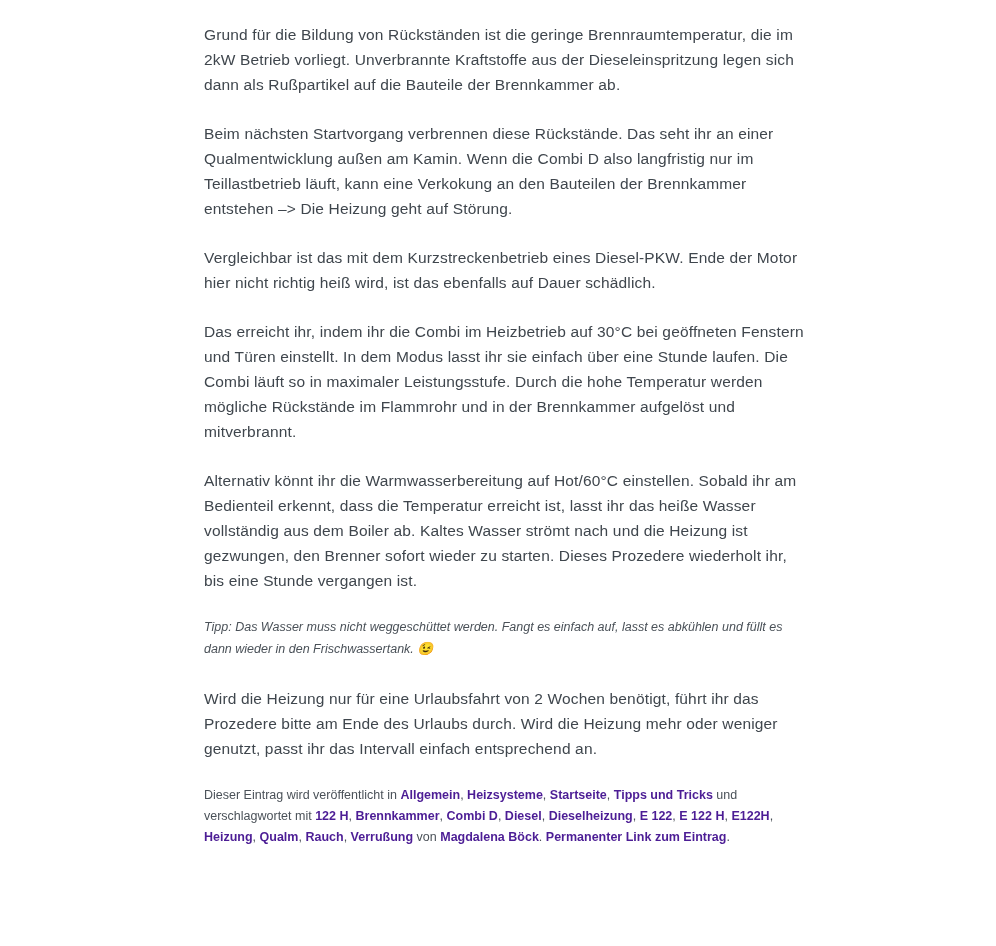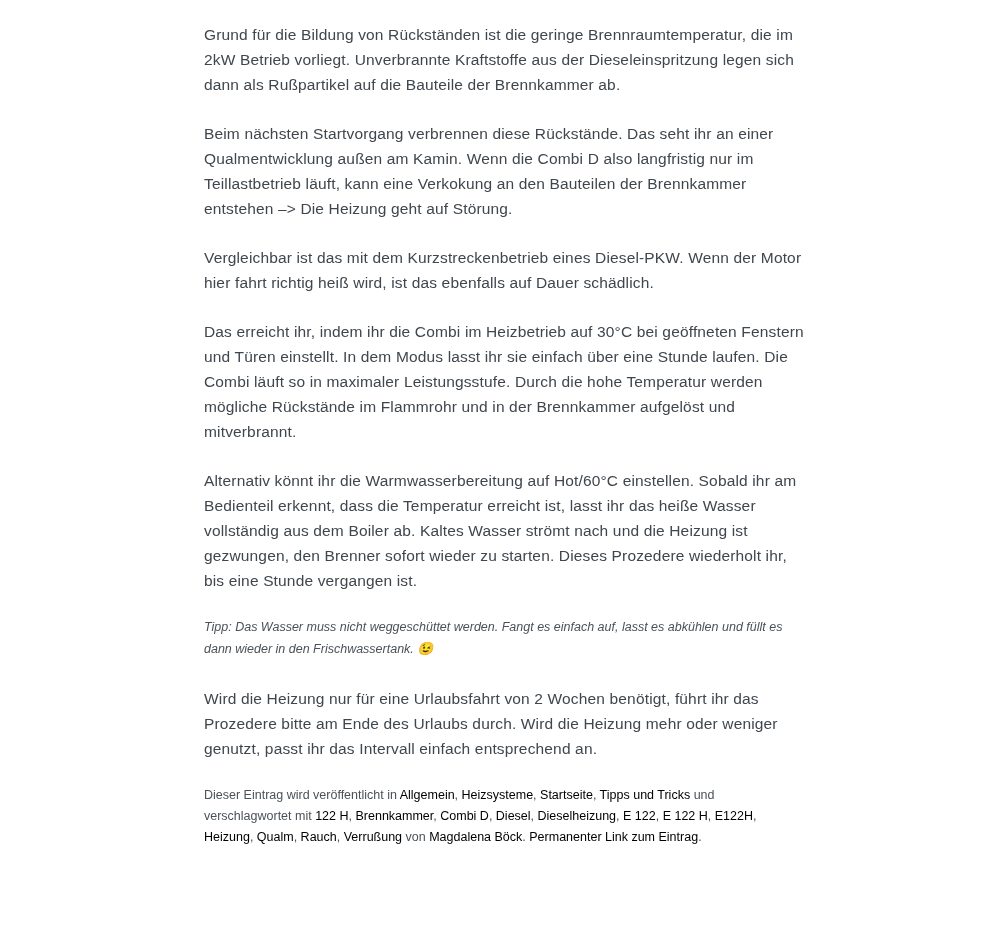--- a/index.html
+++ b/index.html
@@ -40,38 +40,38 @@
     color: #4a5158;
     font-style: italic;
   }
   .footer-meta {
     margin: 0;
     font-size: 12.5px;
     line-height: 21px;
     color: #4a5158;
   }
   .footer-meta a {
-    color: #000000;
+    color: #4c1d95;
     text-decoration: none;
-    font-weight: normal;
+    font-weight: bold;
   }
   .emoji {
     font-size: 13px;
     color: #d79b00;
   }
 </style>
 </head>
 <body>
 
 <div class="page">
   <div class="article">
 
     <p class="body-par">Grund für die Bildung von Rückständen ist die geringe Brennraumtemperatur, die im 2kW Betrieb vorliegt. Unverbrannte Kraftstoffe aus der Dieseleinspritzung legen sich dann als Rußpartikel auf die Bauteile der Brennkammer ab.</p>
     <p class="body-par">Beim nächsten Startvorgang verbrennen diese Rückstände. Das seht ihr an einer Qualmentwicklung außen am Kamin. Wenn die Combi D also langfristig nur im Teillastbetrieb läuft, kann eine Verkokung an den Bauteilen der Brennkammer entstehen –&gt; Die Heizung geht auf Störung.</p>
-    <p class="body-par">Vergleichbar ist das mit dem Kurzstreckenbetrieb eines Diesel-PKW. Wenn der Motor hier fahrt richtig heiß wird, ist das ebenfalls auf Dauer schädlich.</p>
+    <p class="body-par">Vergleichbar ist das mit dem Kurzstreckenbetrieb eines Diesel-PKW. Ende der Motor hier nicht richtig heiß wird, ist das ebenfalls auf Dauer schädlich.</p>
     <p class="body-par">Das erreicht ihr, indem ihr die Combi im Heizbetrieb auf 30°C bei geöffneten Fenstern und Türen einstellt. In dem Modus lasst ihr sie einfach über eine Stunde laufen. Die Combi läuft so in maximaler Leistungsstufe. Durch die hohe Temperatur werden mögliche Rückstände im Flammrohr und in der Brennkammer aufgelöst und mitverbrannt.</p>
     <p class="body-par">Alternativ könnt ihr die Warmwasserbereitung auf Hot/60°C einstellen. Sobald ihr am Bedienteil erkennt, dass die Temperatur erreicht ist, lasst ihr das heiße Wasser vollständig aus dem Boiler ab. Kaltes Wasser strömt nach und die Heizung ist gezwungen, den Brenner sofort wieder zu starten. Dieses Prozedere wiederholt ihr, bis eine Stunde vergangen ist.</p>
 
     <p class="tip-par">
       <span>Tipp: Das Wasser muss nicht weggeschüttet werden. Fangt es einfach auf, lasst es abkühlen und füllt es dann wieder in den Frischwassertank.</span>
       <span class="emoji">😉</span>
     </p>
 
     <p class="body-par">Wird die Heizung nur für eine Urlaubsfahrt von 2 Wochen benötigt, führt ihr das Prozedere bitte am Ende des Urlaubs durch. Wird die Heizung mehr oder weniger genutzt, passt ihr das Intervall einfach entsprechend an.</p>
 

